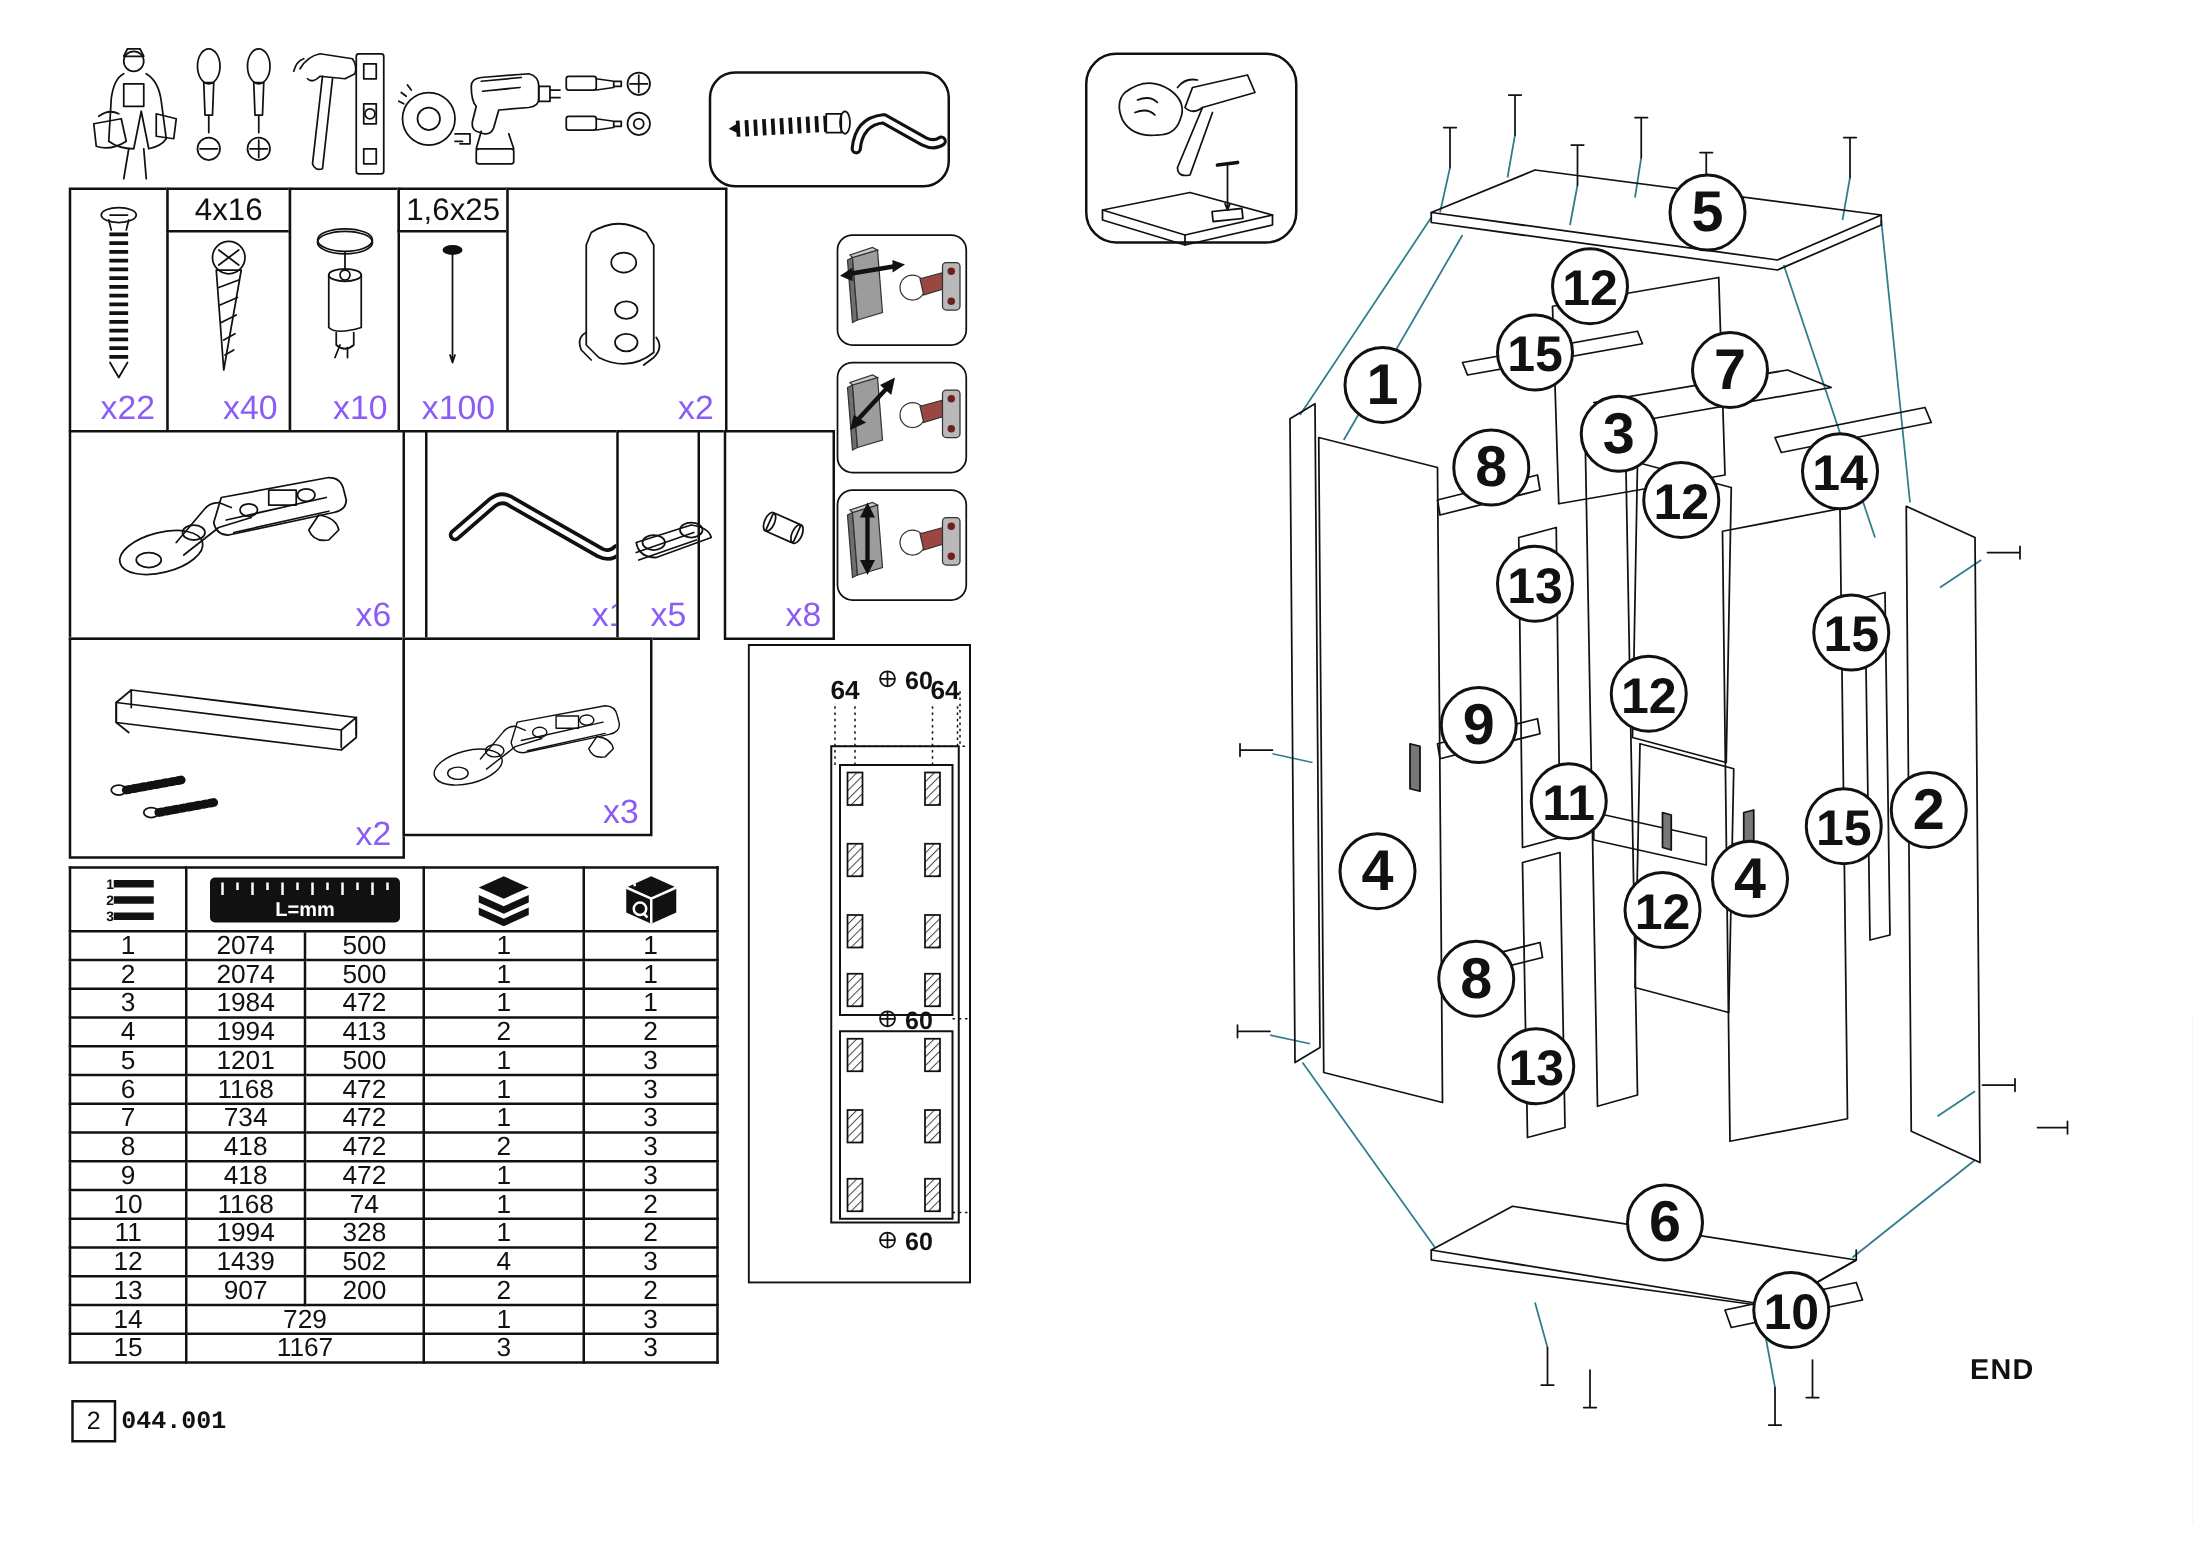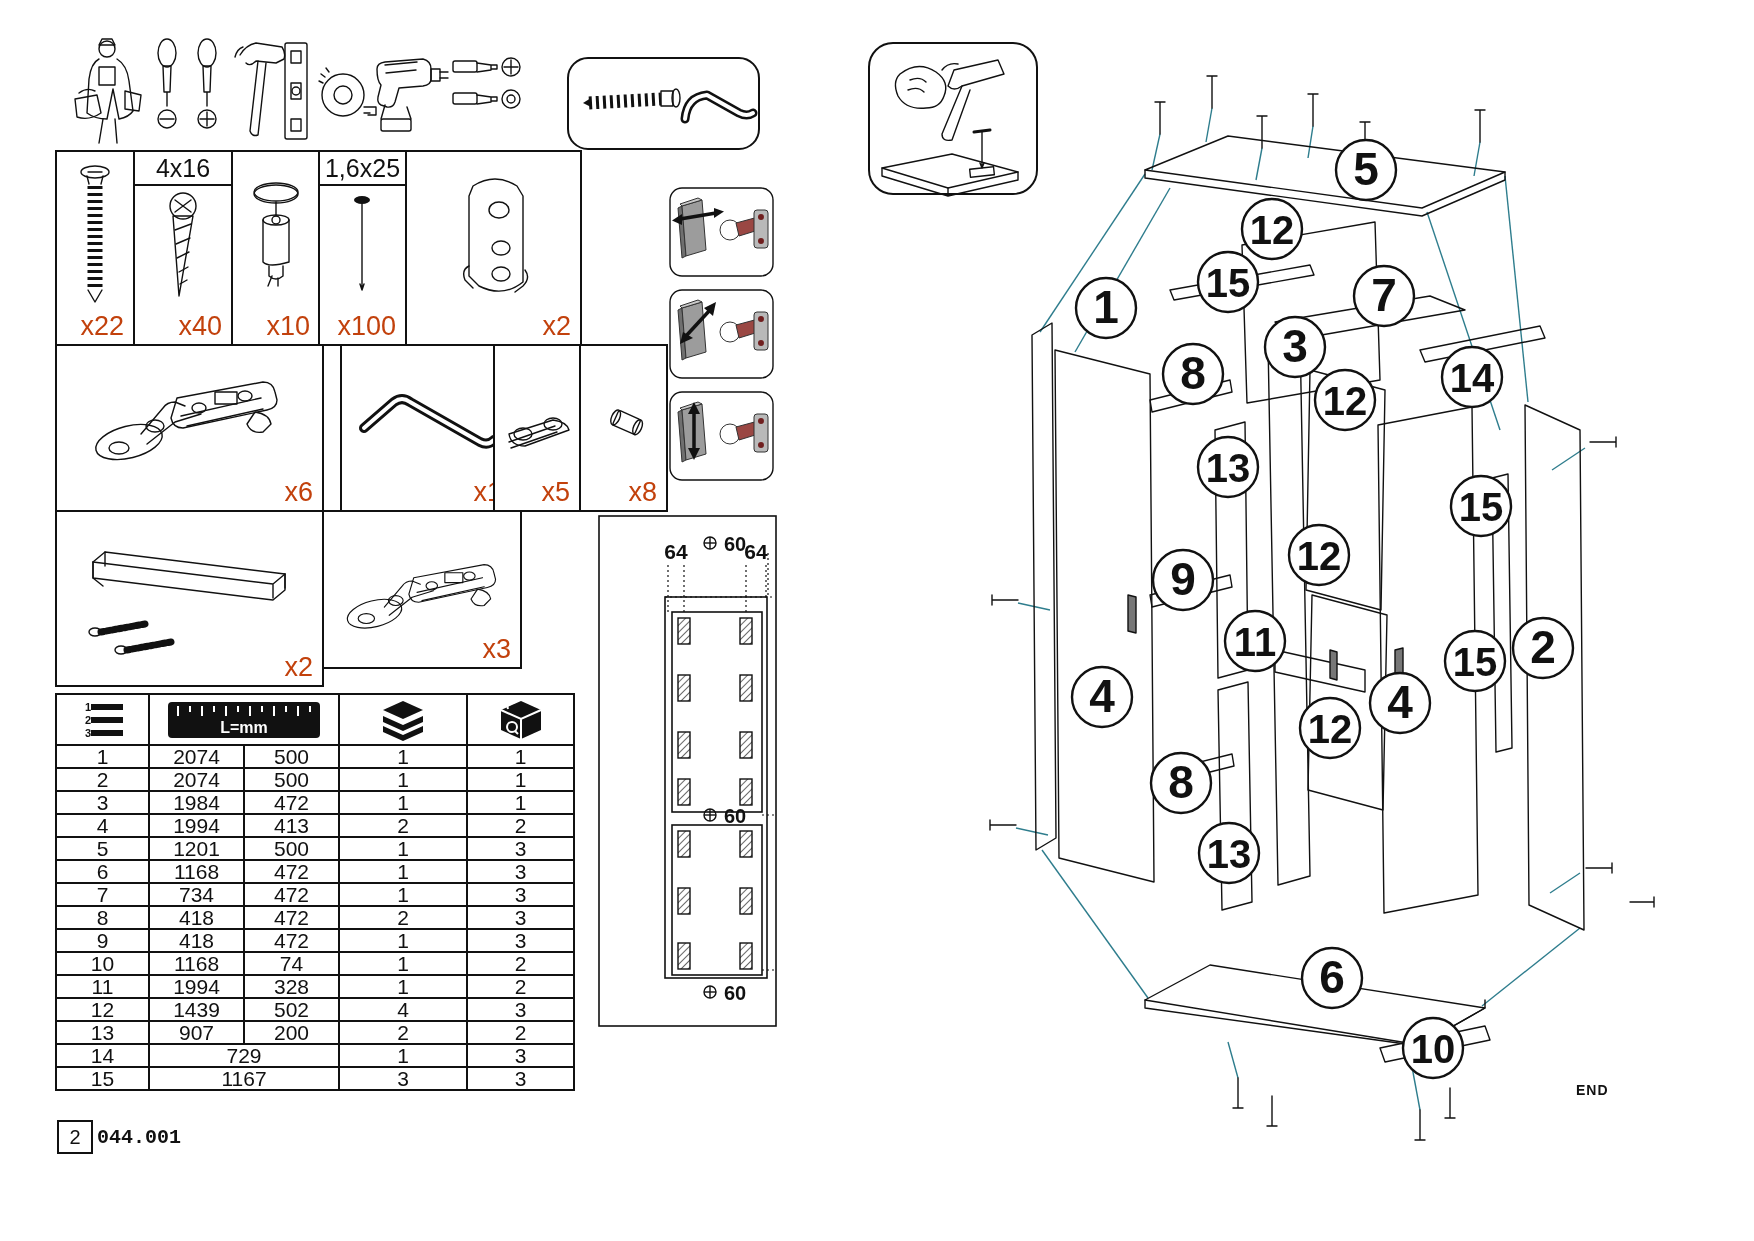--- a/index.html
+++ b/index.html
@@ -1,31 +1,31 @@
 <!DOCTYPE html>
 <html><head>
 <meta charset="utf-8">
 <style>
   html,body{margin:0;padding:0;background:#eee;}
   .page{position:relative;width:1754px;height:1241px;background:#fff;
         font-family:"Liberation Sans",sans-serif;color:#111;overflow:hidden;}
   .abs{position:absolute;}
   .cell{position:absolute;border:2px solid #111;background:#fff;box-sizing:border-box;}
-  .qty{position:absolute;right:9px;bottom:4px;font-size:27px;line-height:1;color:#c2410c;}
+  .qty{position:absolute;right:9px;bottom:4px;font-size:27px;line-height:1;color:#8b5cf6;}
   .size-hdr{position:absolute;top:0;left:-2px;right:-2px;height:32px;border:2px solid #111;
             border-top:none;display:flex;align-items:center;justify-content:center;
             font-size:25px;background:#fff;text-align:right;}
   table.parts{border-collapse:collapse;table-layout:fixed;background:#fff;}
   .parts td,.parts th{border:2px solid #111;text-align:center;vertical-align:middle;padding:0;}
   .parts td{font-size:21px;height:21px;line-height:21px;font-weight:400;}
   .parts thead th{height:49px;}
   .pagebox{position:absolute;border:2px solid #111;width:32px;height:30px;display:flex;
            align-items:center;justify-content:center;font-size:20px;}
   .doccode{position:absolute;font-family:Liberation Mono, monospace;font-weight:bold;font-size:20px;}
-  .endlabel{position:absolute;font-weight:bold;font-size:14px;letter-spacing:1px;}
+  .endlabel{position:absolute;font-weight:bold;font-size:23px;letter-spacing:1px;}
   svg{display:block;}
   .ink{stroke:#111;fill:none;stroke-width:2;stroke-linecap:round;stroke-linejoin:round;}
   .ink-thin{stroke:#111;fill:none;stroke-width:1.4;stroke-linecap:round;stroke-linejoin:round;}
 </style>
 </head>
 <body>
 
 <div class="page">
 
   <svg class="abs" style="left:55px;top:33px" width="470" height="115" viewBox="0 0 470 115">
@@ -163,21 +163,21 @@
   </div>
 
   <div class="cell" style="left:340px;top:344px;width:173px;height:168px">
     <svg class="abs" style="left:8px;top:30px" width="155" height="100" viewBox="0 0 155 100">
       <path d="M14,52 l30,-26 q8,-6 16,0 l70,40 q8,4 14,-2" stroke="#111" stroke-width="10" fill="none" stroke-linecap="round" stroke-linejoin="round"></path>
       <path d="M14,52 l30,-26 q8,-6 16,0 l70,40 q8,4 14,-2" stroke="#fff" stroke-width="4" fill="none" stroke-linecap="round" stroke-linejoin="round"></path>
     </svg>
     <span class="qty">x1</span>
   </div>
 
-  <div class="cell" style="left:493px;top:344px;width:88px;height:168px">
+  <div class="cell" style="left:493px;top:344px;width:67px;height:168px">
     <svg class="abs" style="left:6px;top:46px" width="76" height="80" viewBox="0 0 76 80">
       <path d="M8,42 l44,-14 q14,2 16,10 l-44,16 q-14,0 -16,-12 z" class="ink-thin"></path>
       <ellipse cx="22" cy="42" rx="9" ry="6" class="ink-thin"></ellipse>
       <ellipse cx="52" cy="32" rx="9" ry="6" class="ink-thin"></ellipse>
       <path d="M8,50 l46,-16 M10,56 l46,-16" class="ink-thin"></path>
     </svg>
     <span class="qty">x5</span>
   </div>
 
   <div class="cell" style="left:579px;top:344px;width:89px;height:168px">

